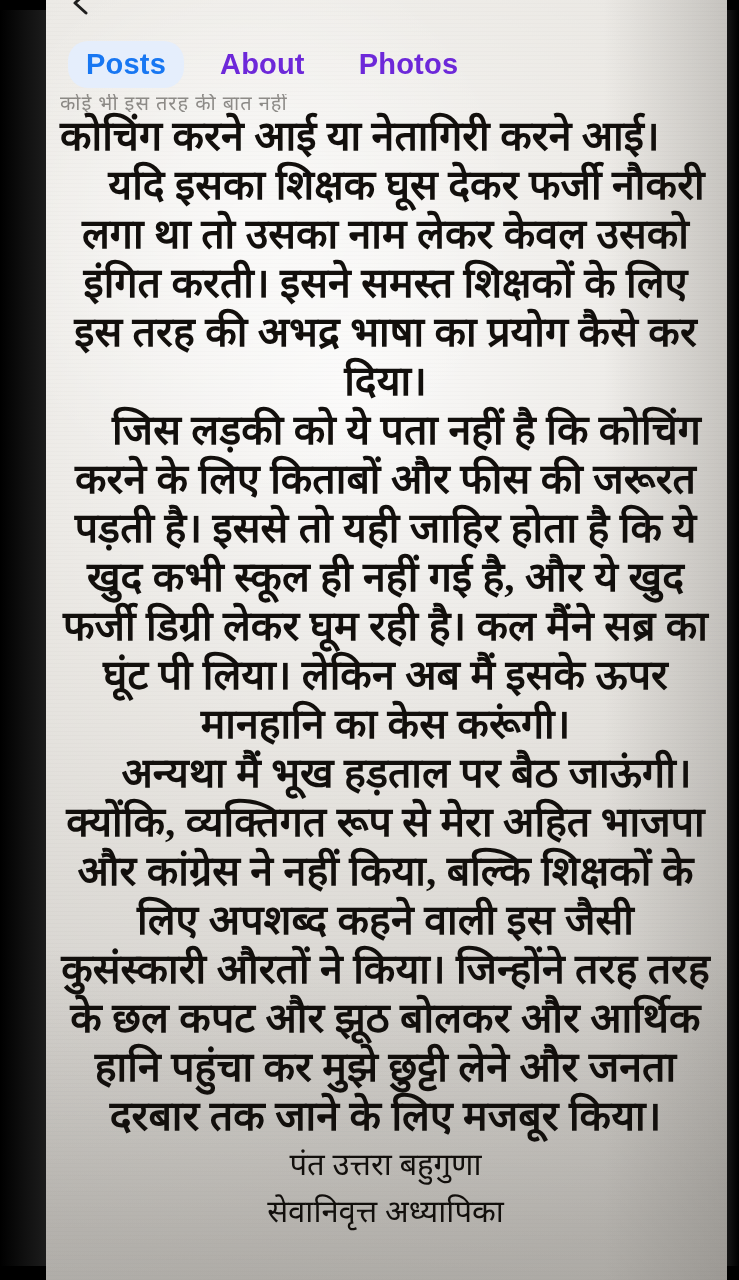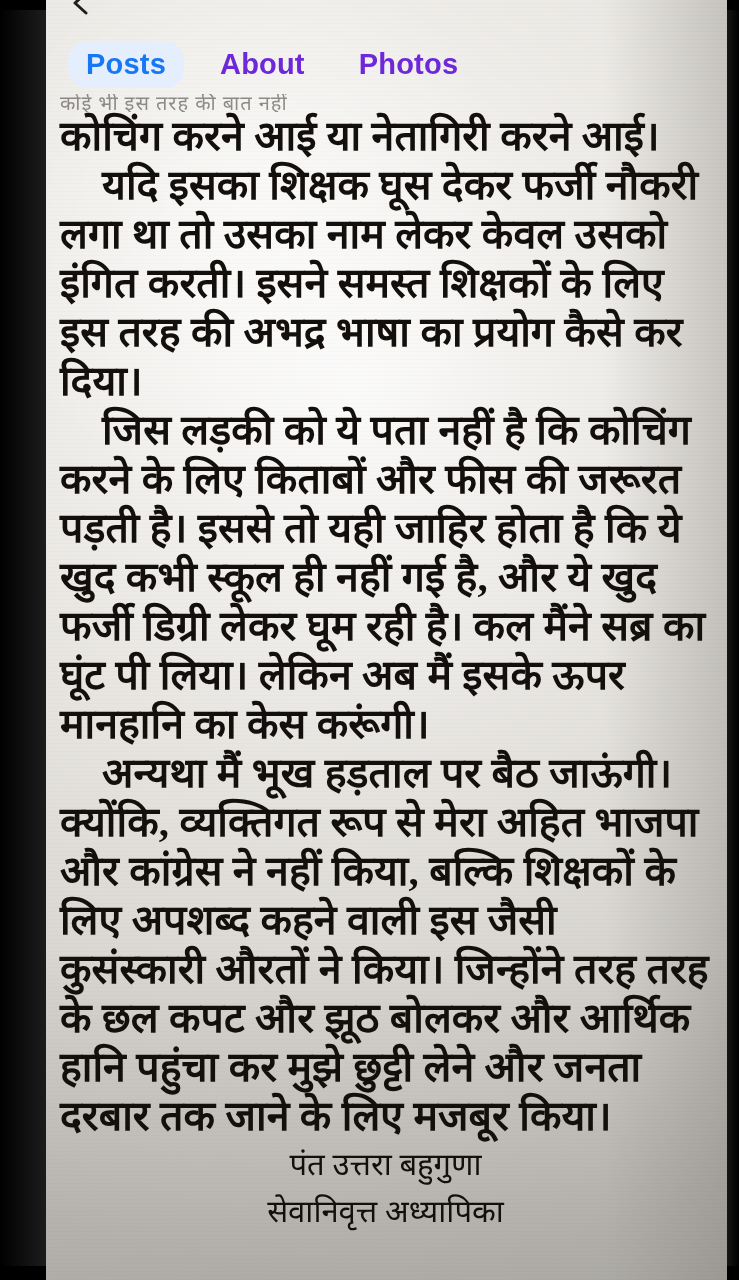--- a/index.html
+++ b/index.html
@@ -163,20 +163,21 @@
     font-size: 41px;
     line-height: 49px;
     margin: 0;
     text-align: left;
     font-weight: 600;
     letter-spacing: 0.1px;
     color: #120f0c;
   }
   .para.indent {
     text-indent: 42px;
+    text-align: center;
   }
   .sign {
     font-size: 31px;
     line-height: 47px;
     margin: 0;
     text-align: center;
     font-weight: 400;
     color: #120f0c;
   }
 

